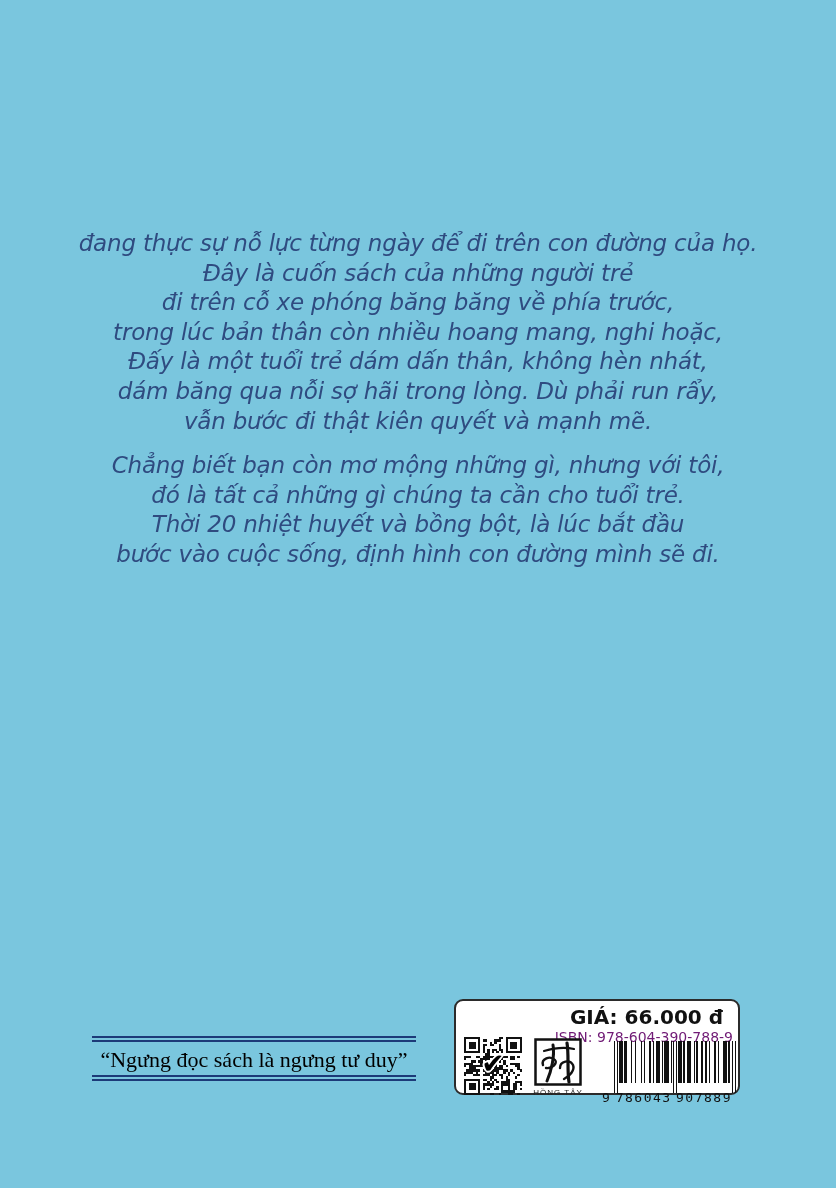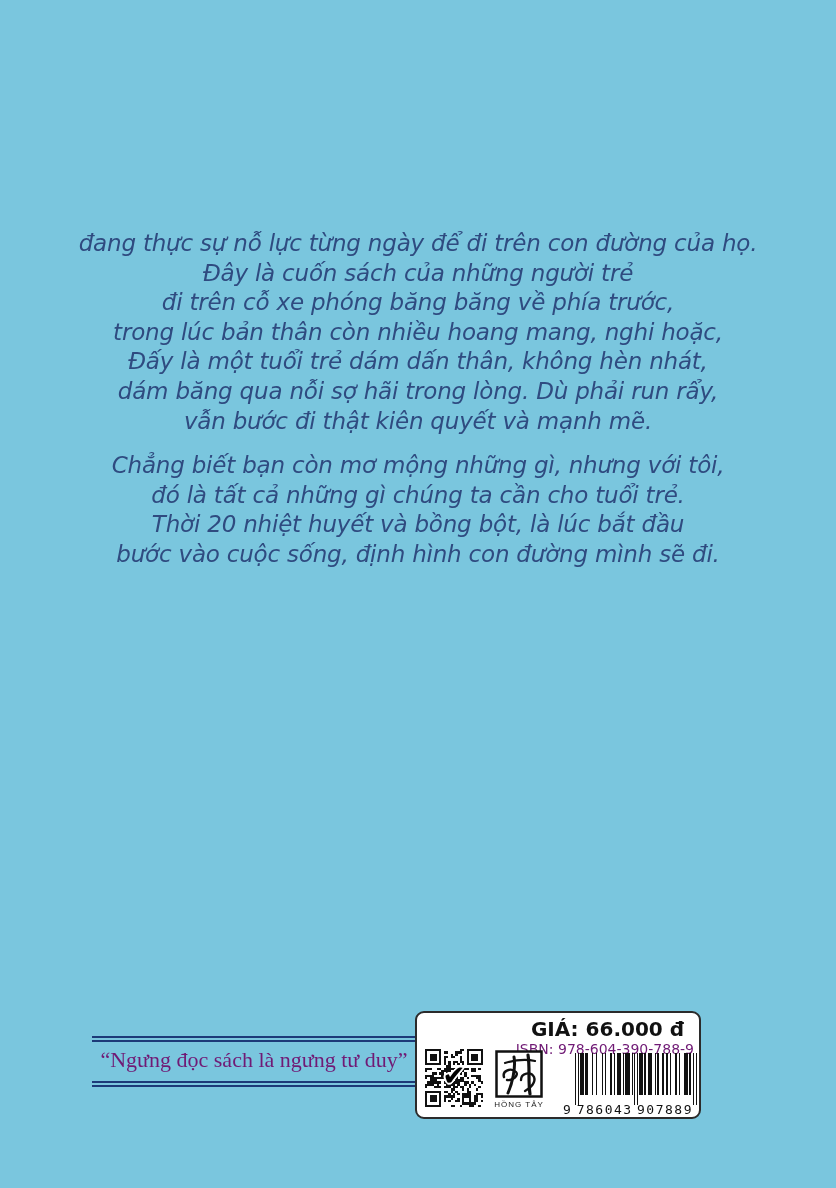--- a/index.html
+++ b/index.html
@@ -19,36 +19,35 @@
     color:#2f4b80;
     letter-spacing:-0.2px;
     font-family:"DejaVu Sans",sans-serif;
   }
   .para2{margin-top:15px;}
   
   .quote{
     position:absolute;left:92px;top:1036px;width:324px;
     border-top:6px double #1c3a78;
     border-bottom:6px double #1c3a78;
-    padding:5px 0 8px;
+    padding:5px 0 2px;
     text-align:center;
     font-family:"Liberation Serif","DejaVu Serif",serif;
     font-size:22px;
-    color:#701a75;
+    color:#000000;
     white-space:nowrap;
   }
   
   .info-box{
-    position:absolute;left:415px;top:999px;
-    width:286px;height:108px;
+    position:absolute;left:454px;top:999px;
+    width:286px;height:96px;
     background:#ffffff;
     border:2px solid #2b2b2b;
     border-radius:9px;
     box-sizing:border-box;
-    margin-top:12px;
   }
   .price{
     position:absolute;top:4px;right:15px;
     font-weight:bold;font-size:20px;color:#111;
     font-family:"DejaVu Sans",sans-serif;
   }
   .isbn{
     position:absolute;top:28px;right:5px;
     font-size:14px;color:#701a75;
     font-family:"DejaVu Sans",sans-serif;

